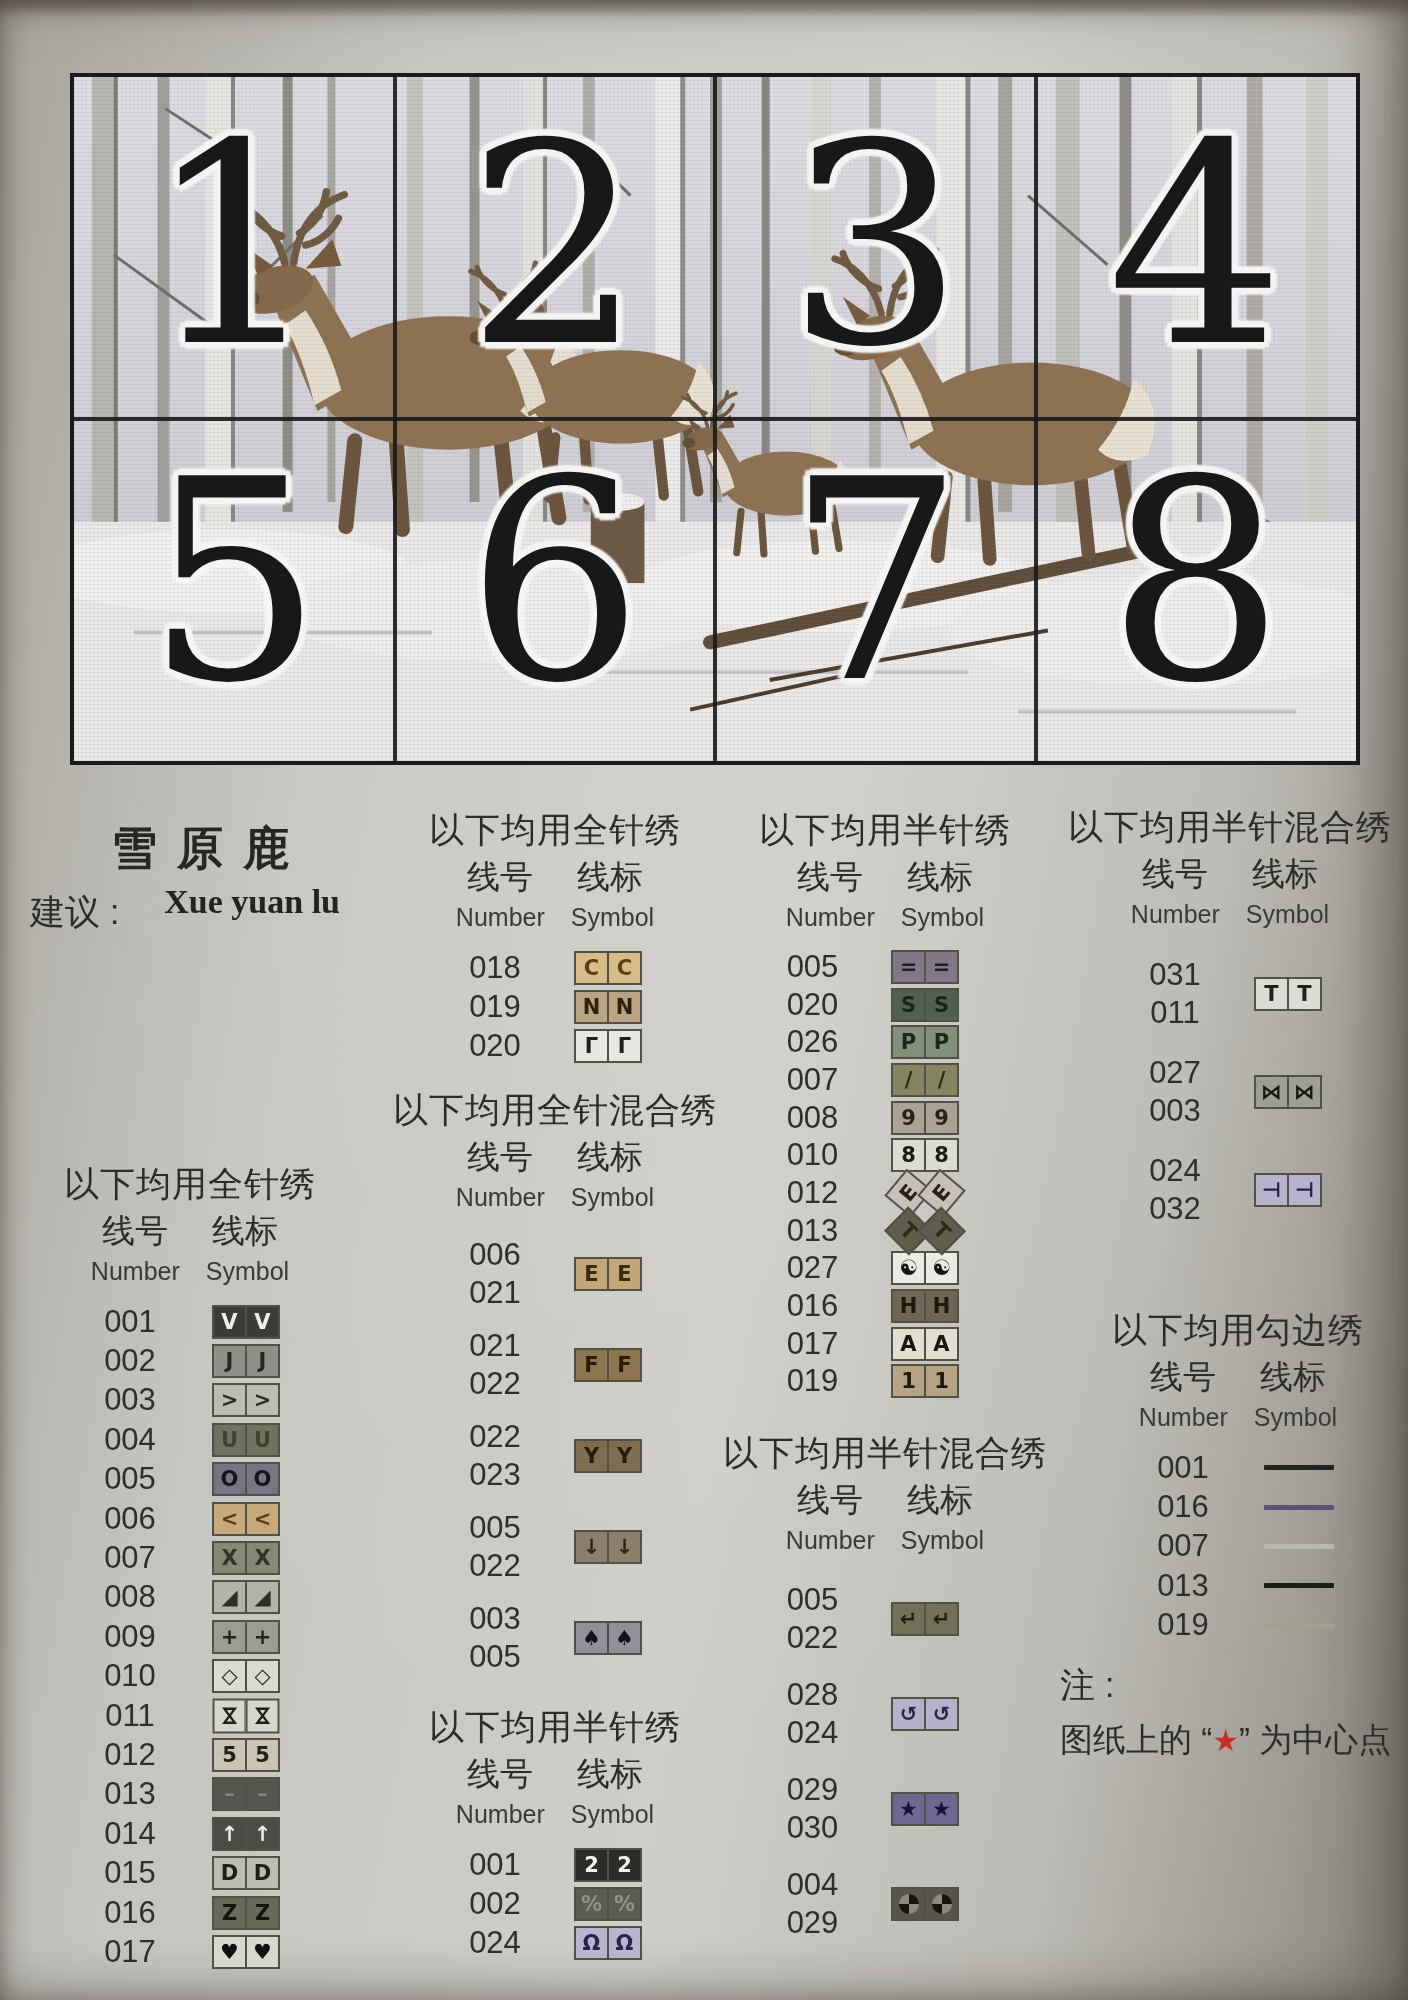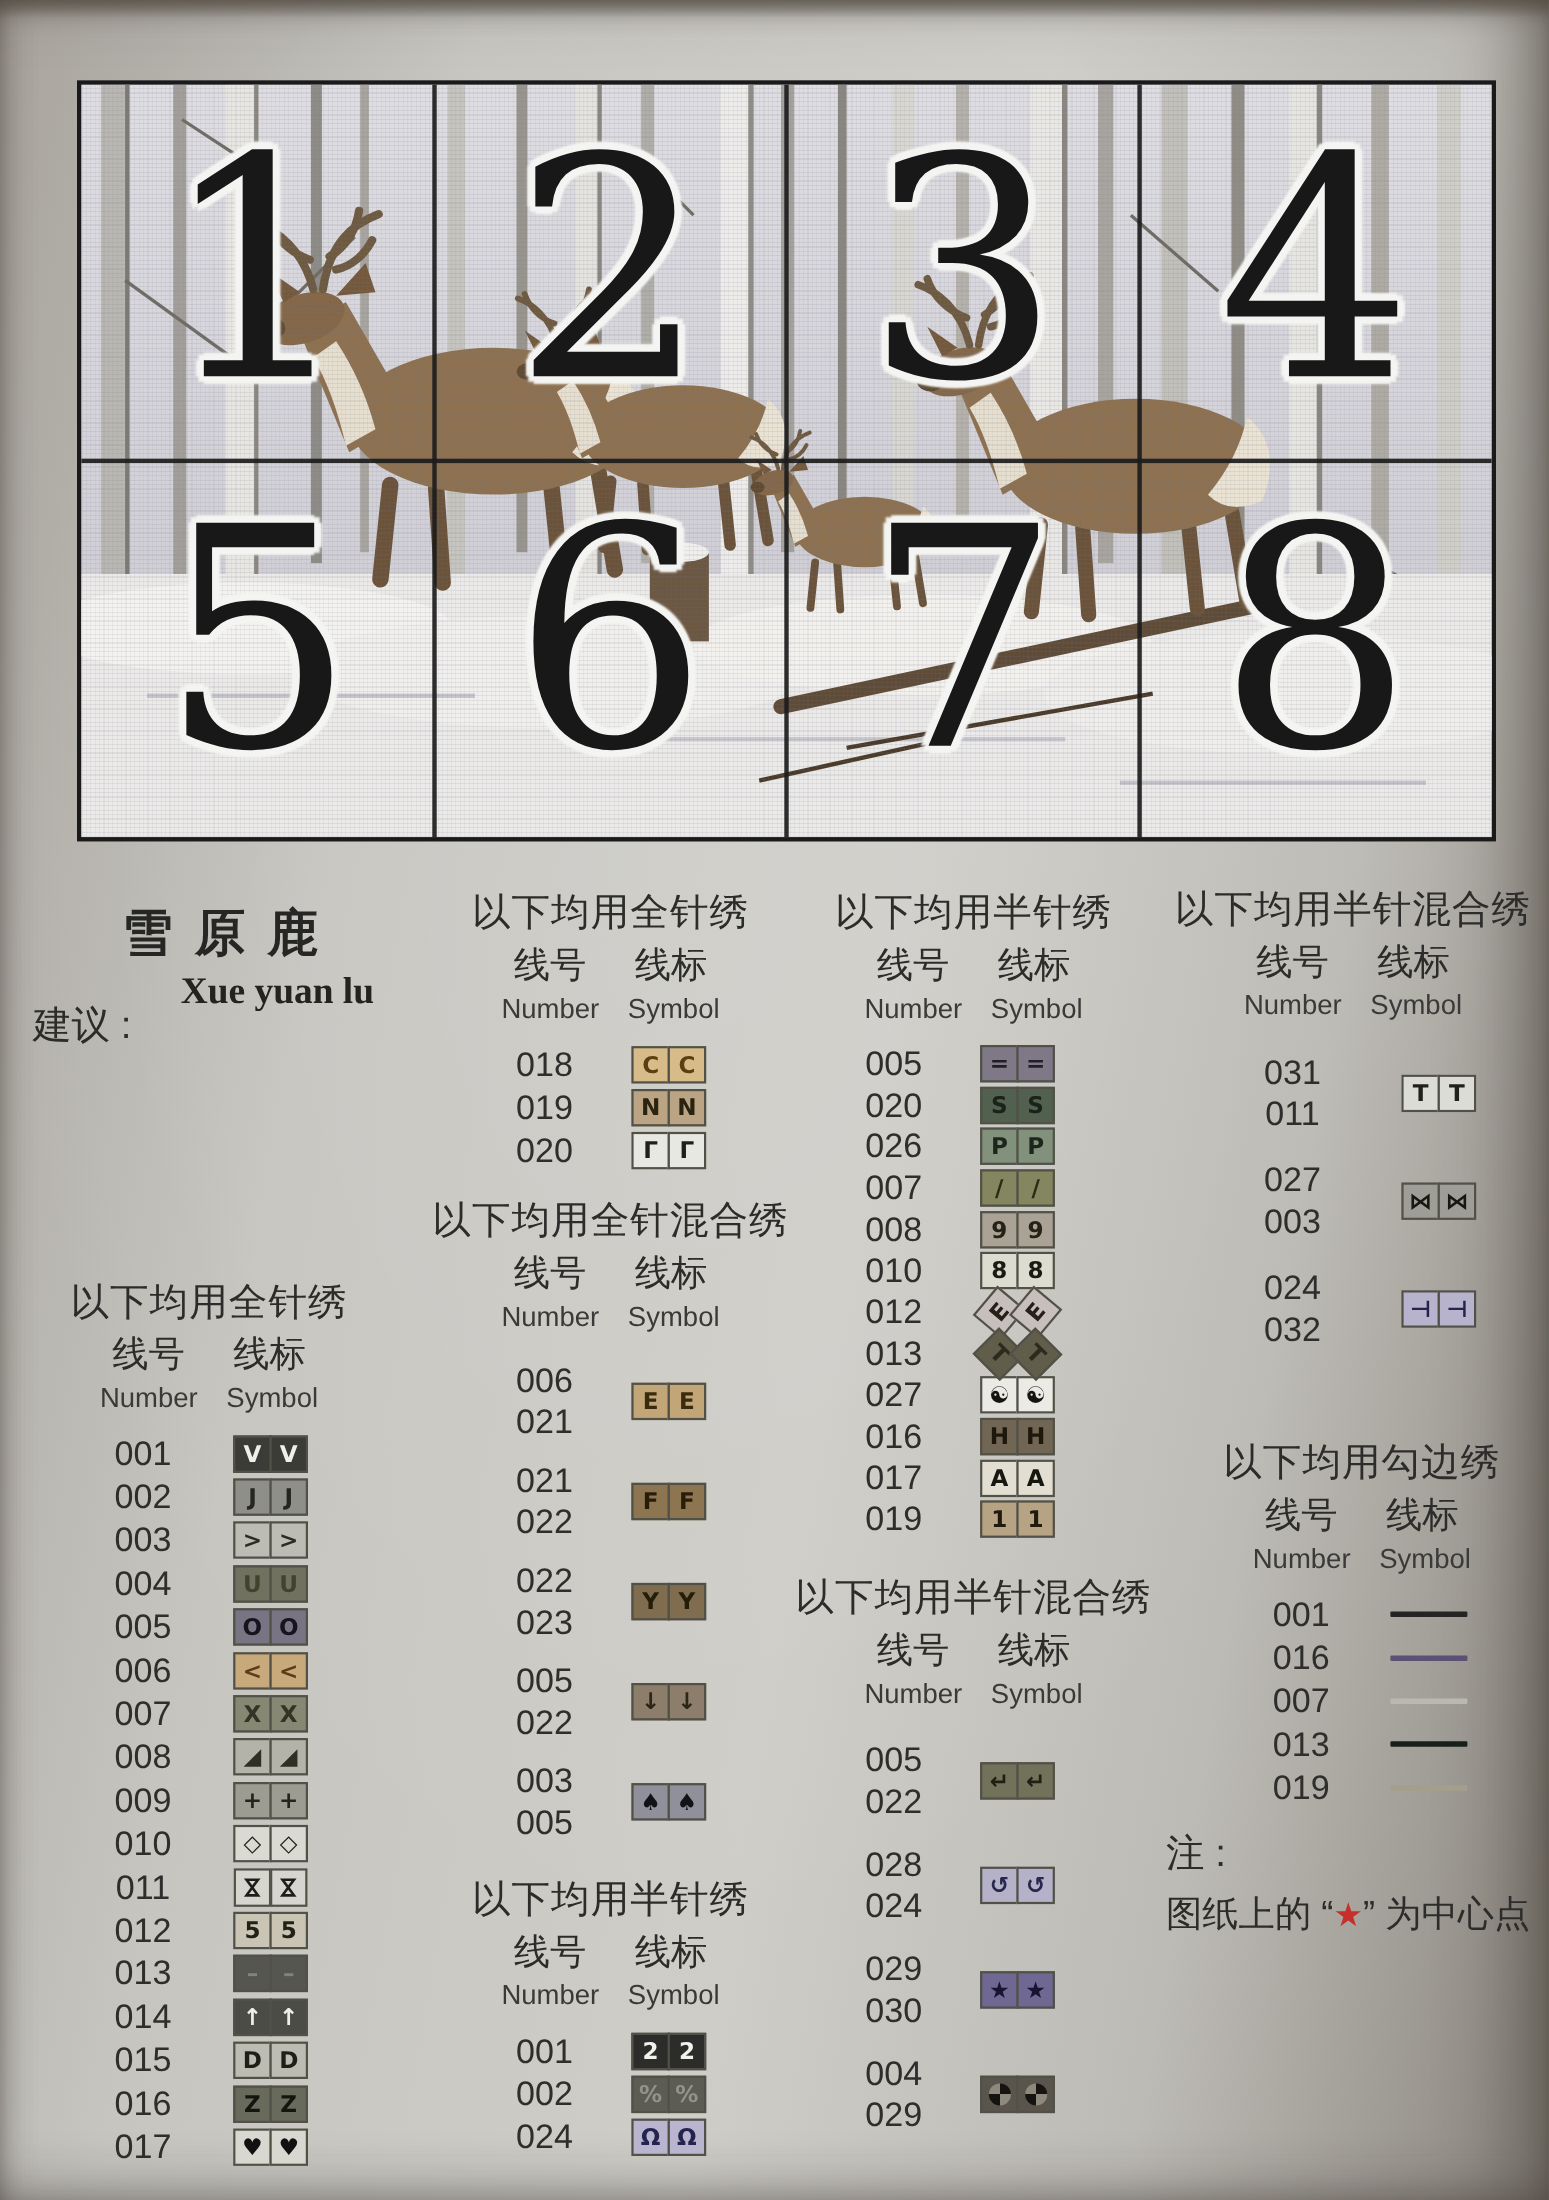--- a/index.html
+++ b/index.html
@@ -64,21 +64,21 @@
   .oline{width:70px;height:5px;margin-left:10px;border-radius:1px;background:#222;}
 
   
   .c1rows .lrow{padding-left:30px;}
   .c2rows .lrow{padding-left:40px;} .c2rows .lnum{width:130px;} .c2rows .sym{margin-left:14px;}
   .c2pairs .prow{height:91px;padding-left:40px;} .c2pairs .sym{margin-left:14px;}
   .c3rows .lrow{height:37.7px;padding-left:30px;} .c3rows .lnum{width:125px;}
   .c3rows .sym{margin-left:16px;}
   .c3pairs .prow{height:95px;padding-left:30px;} .c3pairs .pnums{width:125px;}
   .c3pairs .sym{margin-left:16px;}
-  .c4pairs .prow{height:98px;padding-left:40px;gap:20px;} .c4pairs .pnums{width:150px;}
+  .c4pairs .prow{height:98px;padding-left:40px;} .c4pairs .pnums{width:150px;}
   .c4pairs .sym{margin-left:4px;}
   .c4rows .lrow{padding-left:40px;} .c4rows .lnum{width:150px;} .c4rows .oline{margin-left:6px;}
 
   
   .title-cn{font-family:"DejaVu Serif","Liberation Serif",serif;font-weight:bold;
     font-size:46px;line-height:56px;letter-spacing:20px;text-align:center;color:#262624;
     padding-left:20px;}
   .title-py{font-family:Liberation Serif, serif;font-weight:bold;
     font-size:34px;line-height:44px;text-align:right;color:#24241f;margin-top:4px;}
   .sug-h{font-size:35px;line-height:46px;color:#2c2c2a;}
@@ -211,21 +211,21 @@
       </div>
   </div>
 
   <div class="legend">
 
     <div class="blk" style="left:60px;top:820px;width:280px">
       <div class="title-cn">雪原鹿</div>
       <div class="title-py">Xue yuan lu</div>
     </div>
 
-    <div class="blk" style="left:30px;top:910px;width:360px">
+    <div class="blk" style="left:30px;top:889px;width:360px">
       <div class="sug-h">建议 :</div>
       <div>
 
       <div class="sug-line"></div>
           <div class="sug-line"></div>
           <div class="sug-line"></div>
         </div>
     </div>
 
     <div class="blk" style="left:40px;top:1162px;width:300px">

